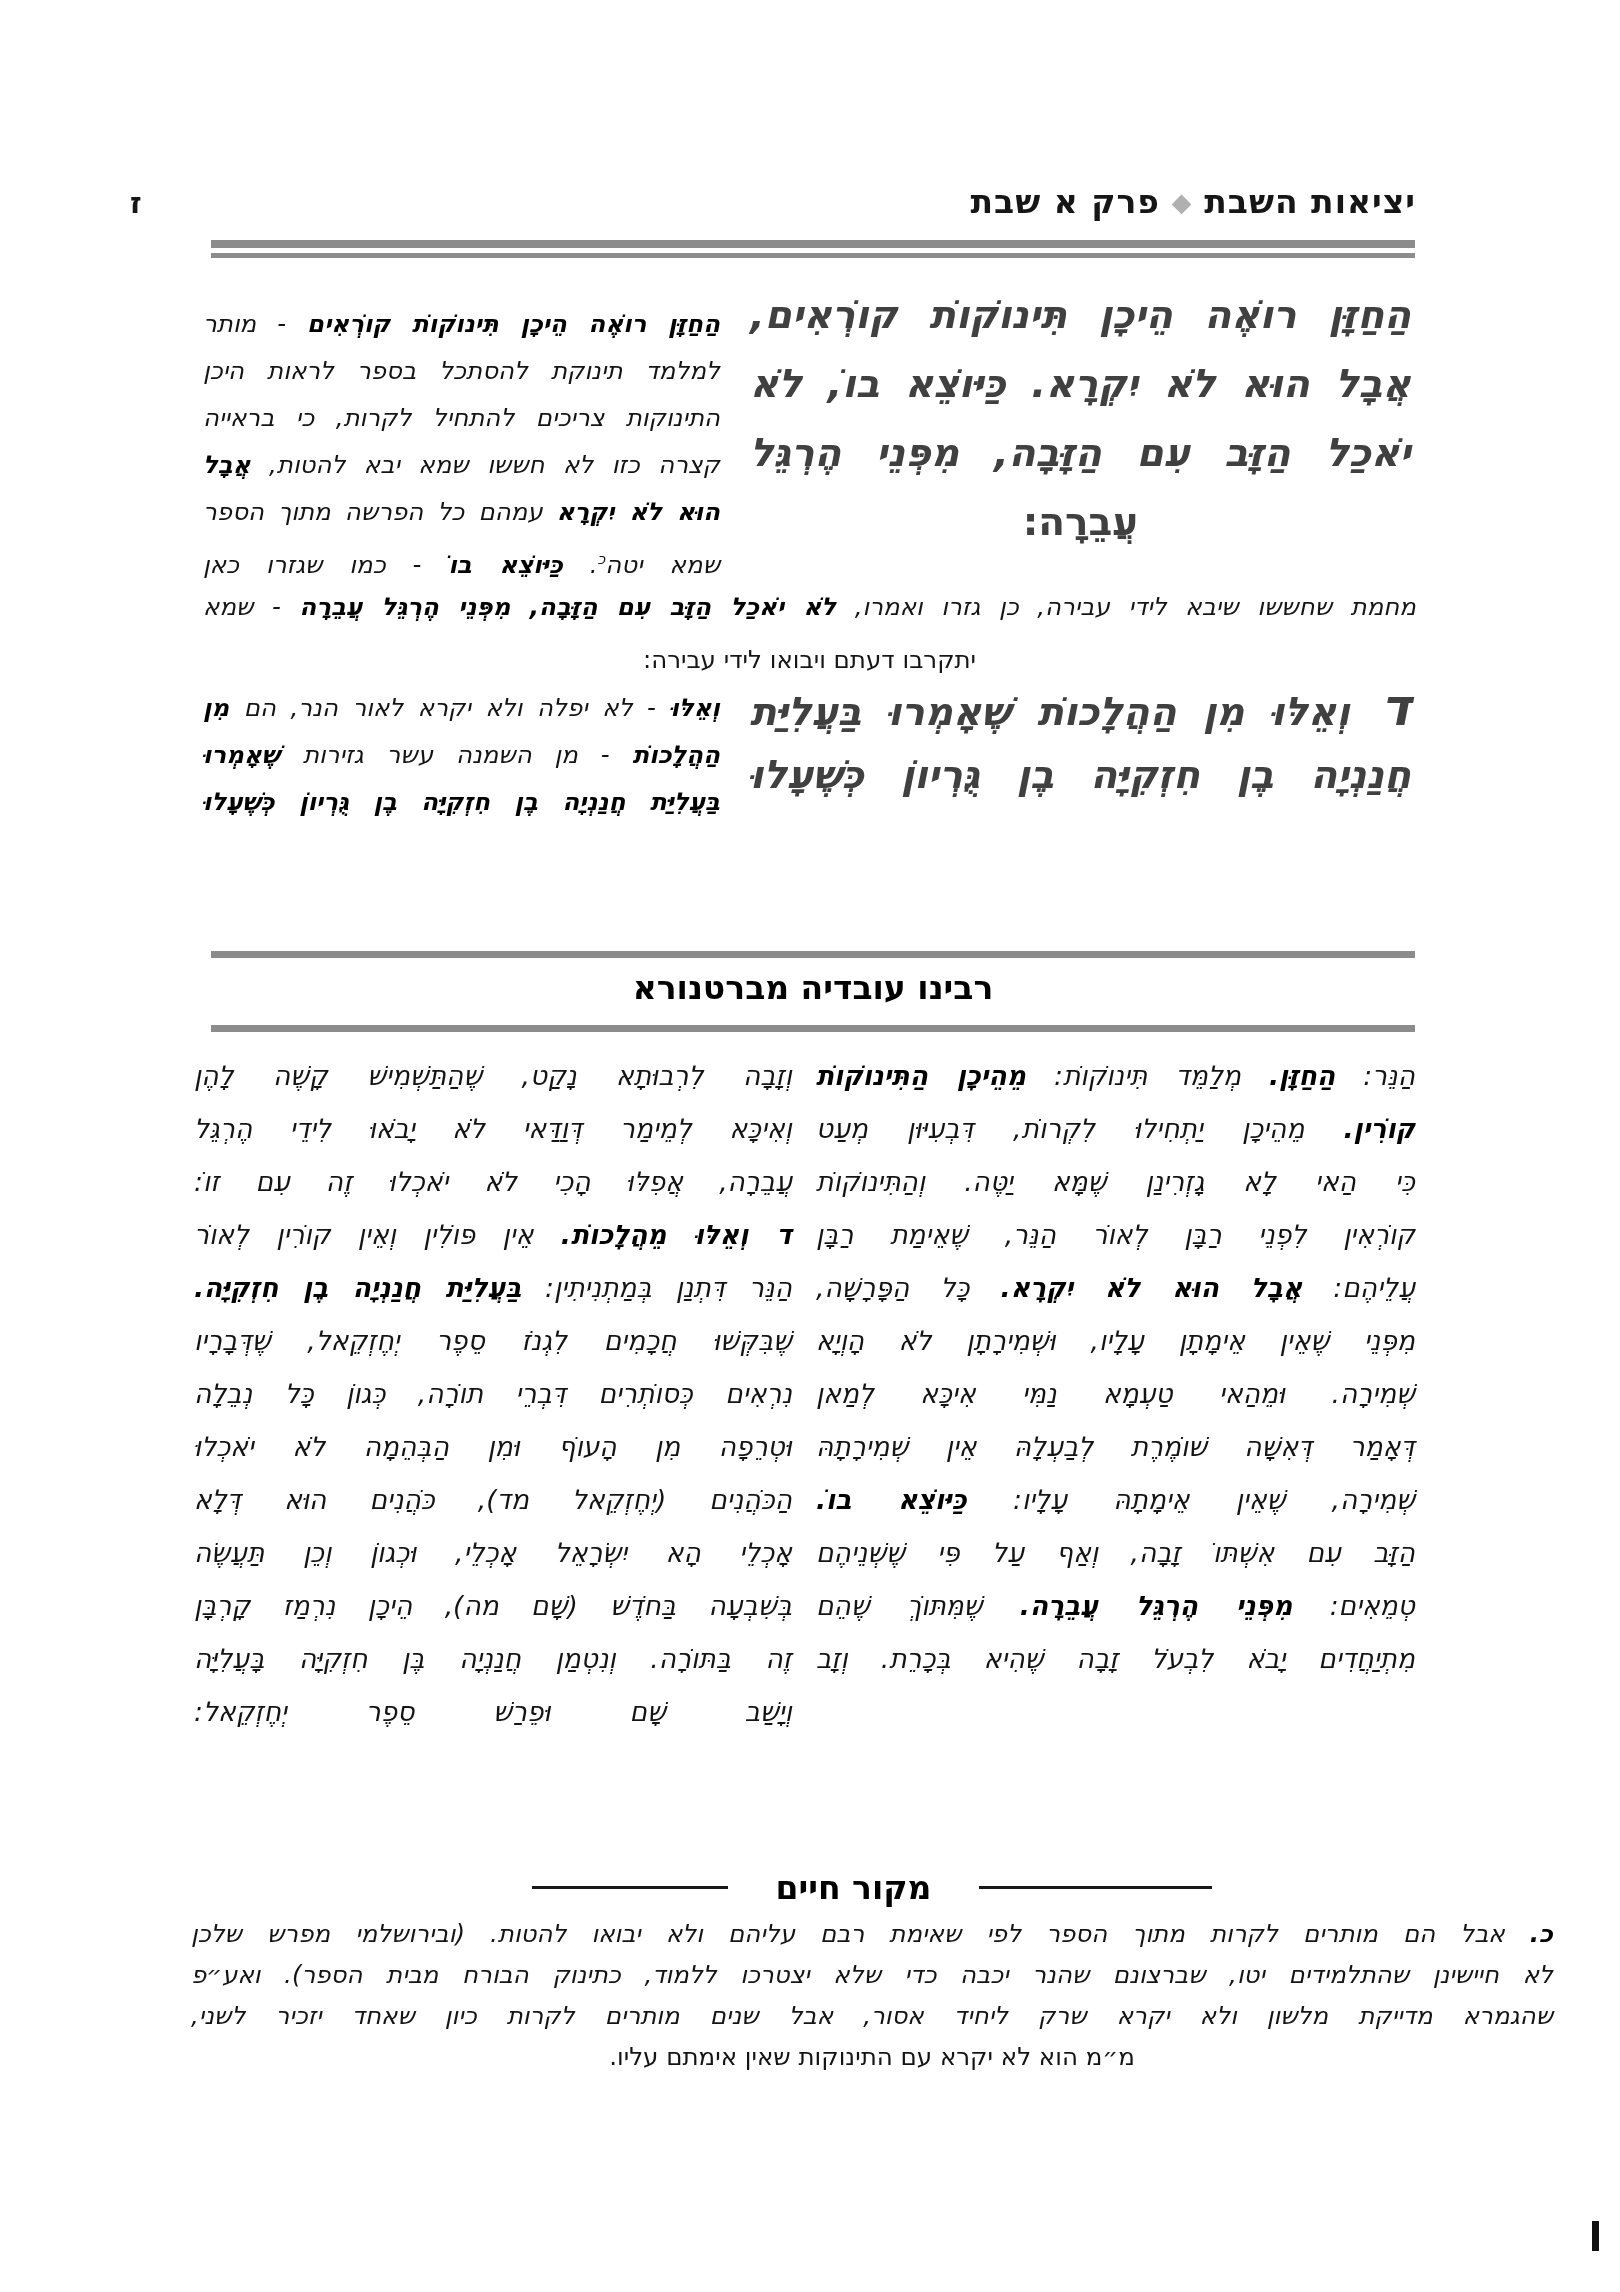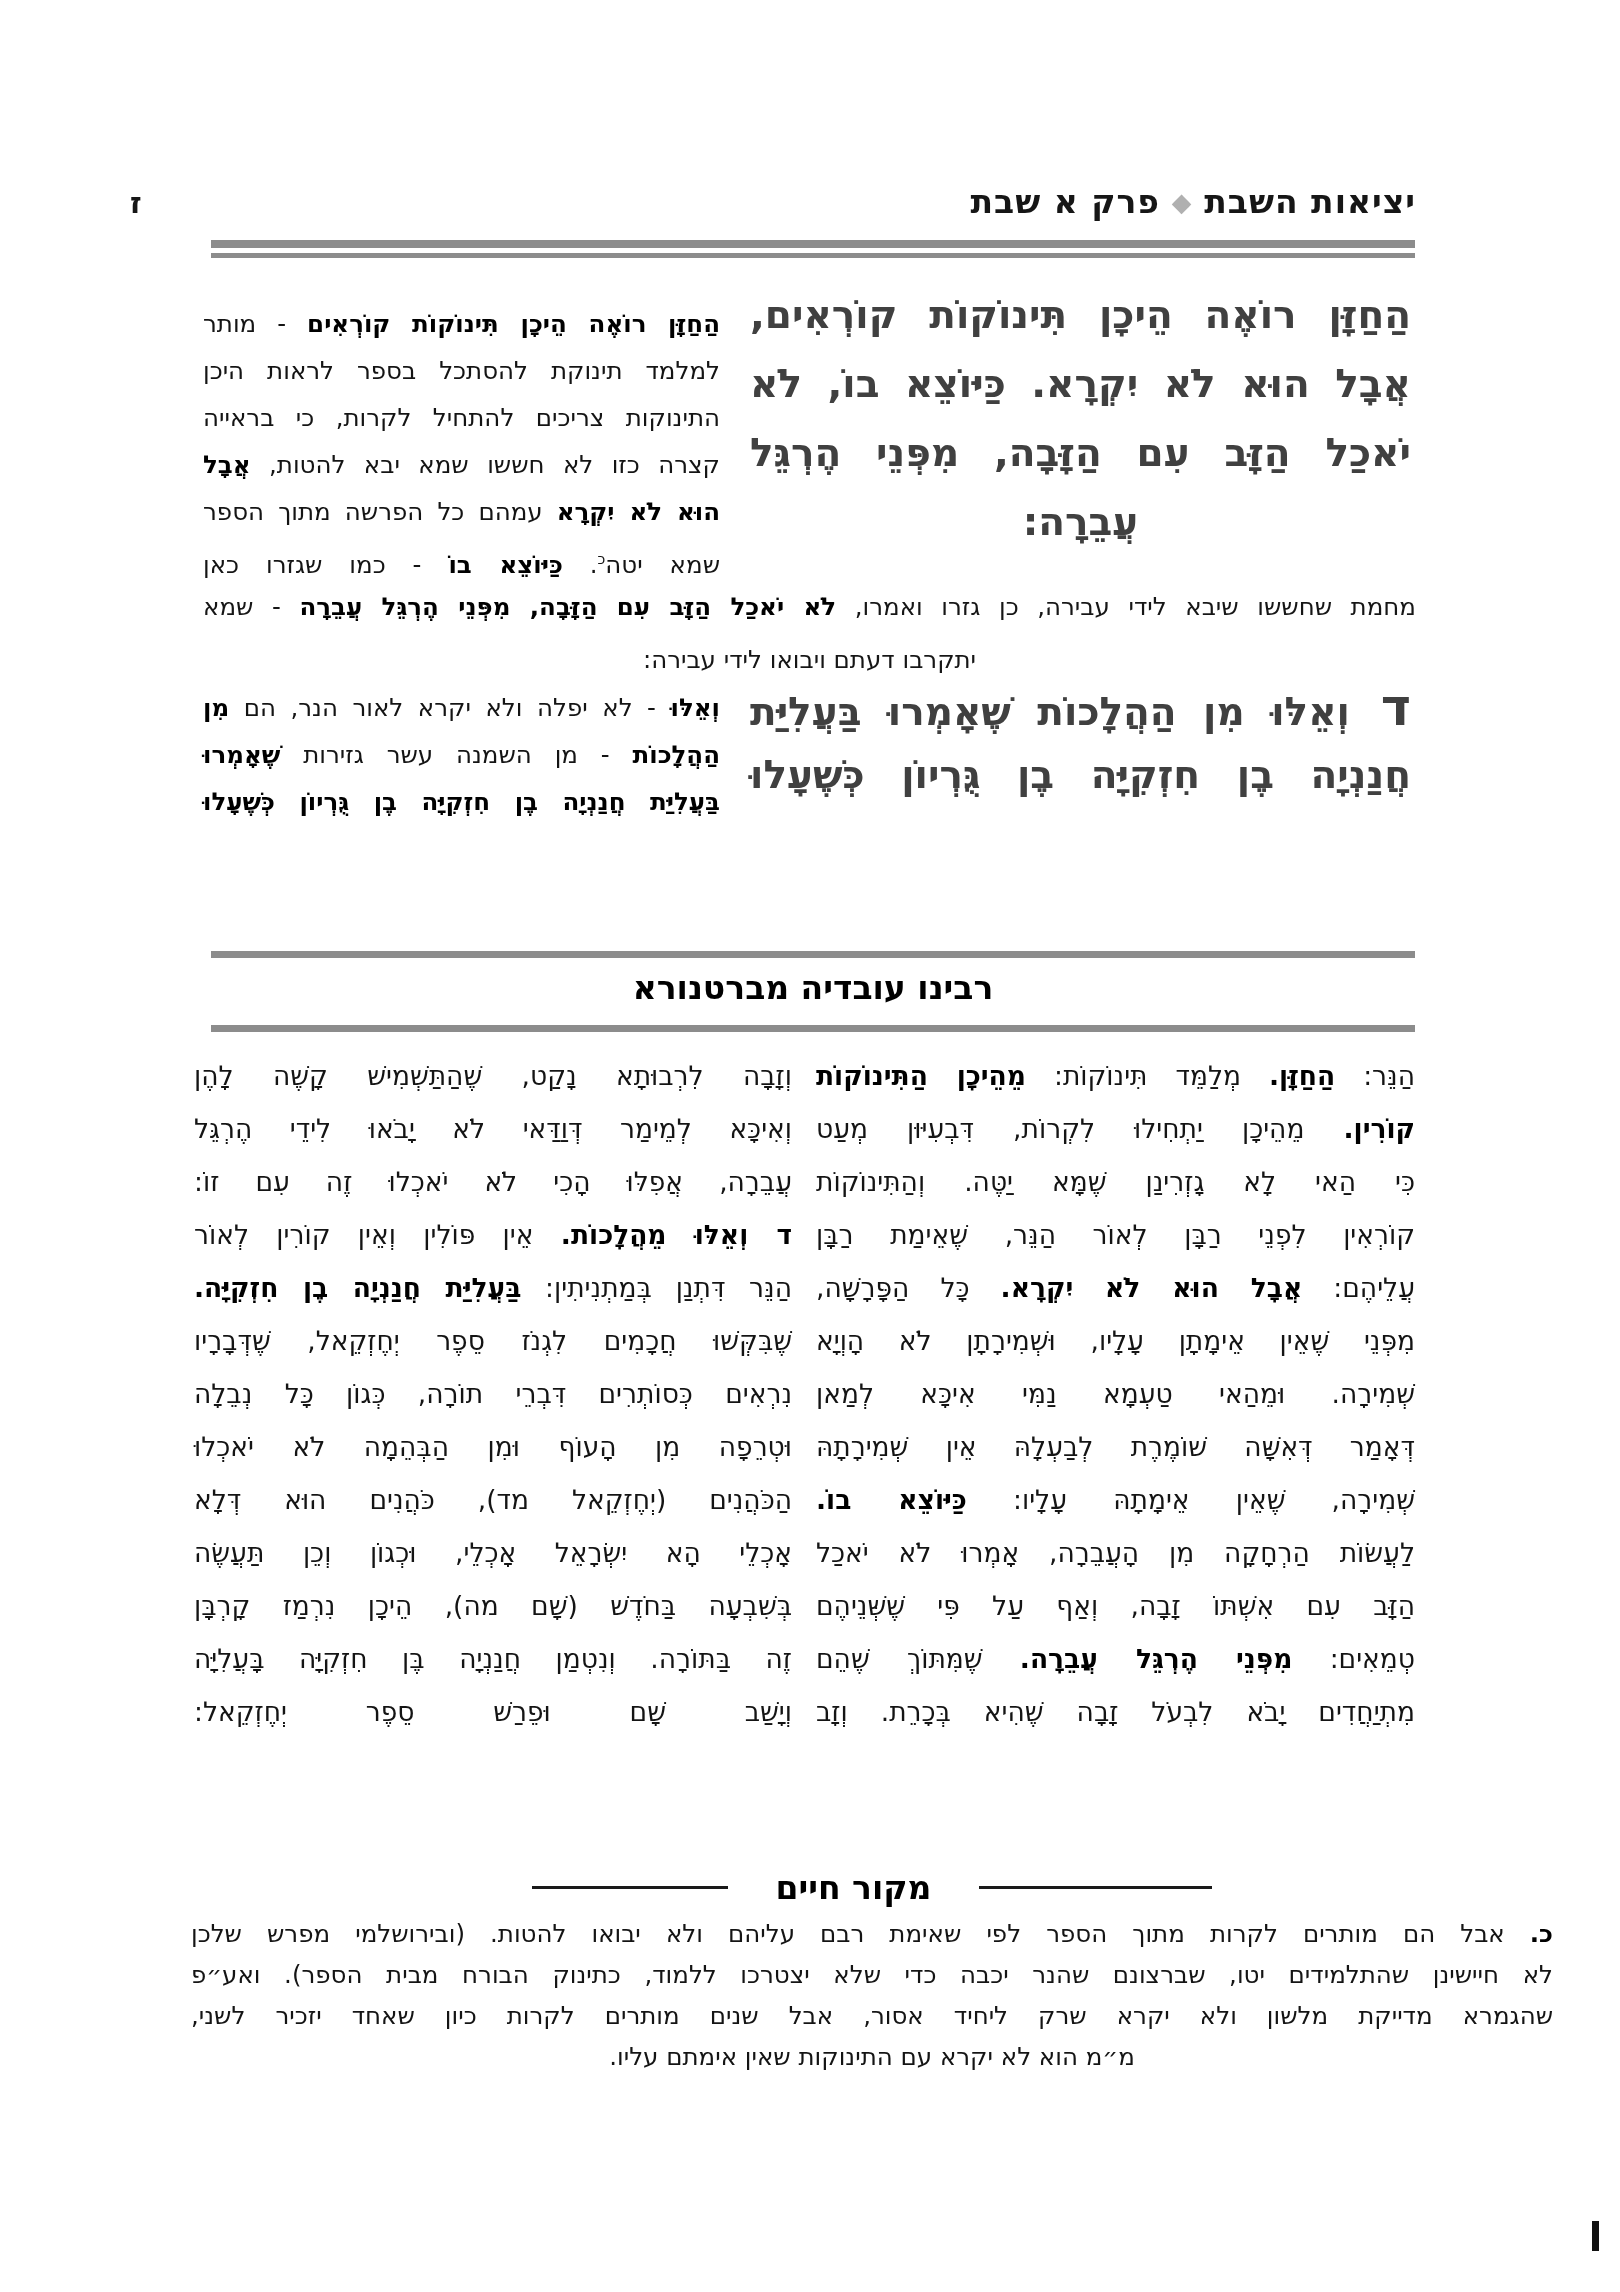--- a/index.html
+++ b/index.html
@@ -9,21 +9,21 @@
     background:#ffffff;
     font-family:"DejaVu Sans",sans-serif;
     color:#161616;
     overflow:hidden;
     direction:rtl;
   }
   .abs{position:absolute;}
   .b{font-weight:bold;color:#000;}
   .sup{font-size:.6em;vertical-align:super;}
   .init{font-size:1.32em;line-height:0;font-weight:bold;}
-  .jline{text-align:justify;text-align-last:justify;text-justify:inter-word;white-space:normal;}
+  .jline{text-align:justify;text-align-last:justify;text-justify:inter-word;white-space:normal;font-style:italic;}
   .cline{text-align:center;text-align-last:center;}
   
   .hdr{top:182px;right:204px;font-size:33px;font-weight:bold;letter-spacing:1px;}
   .hdr .diamond{color:#b0b0b0;font-size:25.5px;padding:0 11.8px;vertical-align:2px;font-weight:normal;}
   .pagenum{top:186px;left:130px;font-size:29px;font-weight:bold;}
   .grule{background:#8c8c8c;left:211px;width:1204px;}
   .rule1{top:240px;height:7.8px;}
   .rule2{top:253px;height:4.9px;}
   
   .mishnah{font-weight:bold;color:#404040;}
@@ -102,21 +102,20 @@
   <div class="abs bart bart-r">
     <div class="jline"><span>הַנֵּר: </span><span class="b">הַחַזָּן.</span><span> מְלַמֵּד תִּינוֹקוֹת: </span><span class="b">מֵהֵיכָן הַתִּינוֹקוֹת</span></div>
     <div class="jline"><span class="b">קוֹרִין.</span><span> מֵהֵיכָן יַתְחִילוּ לִקְרוֹת, דִּבְעִיּוּן מְעַט</span></div>
     <div class="jline"><span>כִּי הַאי לָא גָזְרִינַן שֶׁמָּא יַטֶּה. וְהַתִּינוֹקוֹת</span></div>
     <div class="jline"><span>קוֹרְאִין לִפְנֵי רַבָּן לְאוֹר הַנֵּר, שֶׁאֵימַת רַבָּן</span></div>
     <div class="jline"><span>עֲלֵיהֶם: </span><span class="b">אֲבָל הוּא לֹא יִקְרָא.</span><span> כָּל הַפָּרָשָׁה,</span></div>
     <div class="jline"><span>מִפְּנֵי שֶׁאֵין אֵימָתָן עָלָיו, וּשְׁמִירָתָן לֹא הָוְיָא</span></div>
     <div class="jline"><span>שְׁמִירָה. וּמֵהַאי טַעְמָא נַמִּי אִיכָּא לְמַאן</span></div>
     <div class="jline"><span>דְּאָמַר דְּאִשָּׁה שׁוֹמֶרֶת לְבַעְלָהּ אֵין שְׁמִירָתָהּ</span></div>
     <div class="jline"><span>שְׁמִירָה, שֶׁאֵין אֵימָתָהּ עָלָיו: </span><span class="b">כַּיּוֹצֵא בוֹ.</span></div>
-    <div class="jline"><span>לַעֲשׂוֹת הַרְחָקָה מִן הָעֲבֵרָה, אָמְרוּ לֹא יֹאכַל</span></div>
     <div class="jline"><span>הַזָּב עִם אִשְׁתּוֹ זָבָה, וְאַף עַל פִּי שֶׁשְּׁנֵיהֶם</span></div>
     <div class="jline"><span>טְמֵאִים: </span><span class="b">מִפְּנֵי הֶרְגֵּל עֲבֵרָה.</span><span> שֶׁמִּתּוֹךְ שֶׁהֵם</span></div>
     <div class="jline"><span>מִתְיַחֲדִים יָבֹא לִבְעֹל זָבָה שֶׁהִיא בְּכָרֵת. וְזָב</span></div>
   </div>
 
   <div class="abs bart bart-l">
     <div class="jline"><span>וְזָבָה לִרְבוּתָא נָקַט, שֶׁהַתַּשְׁמִישׁ קָשֶׁה לָהֶן</span></div>
     <div class="jline"><span>וְאִיכָּא לְמֵימַר דְּוַדַּאי לֹא יָבֹאוּ לִידֵי הֶרְגֵּל</span></div>
     <div class="jline"><span>עֲבֵרָה, אֲפִלּוּ הָכִי לֹא יֹאכְלוּ זֶה עִם זוֹ:</span></div>
     <div class="jline"><span class="b">ד וְאֵלּוּ מֵהֲלָכוֹת.</span><span> אֵין פּוֹלִין וְאֵין קוֹרִין לְאוֹר</span></div>

